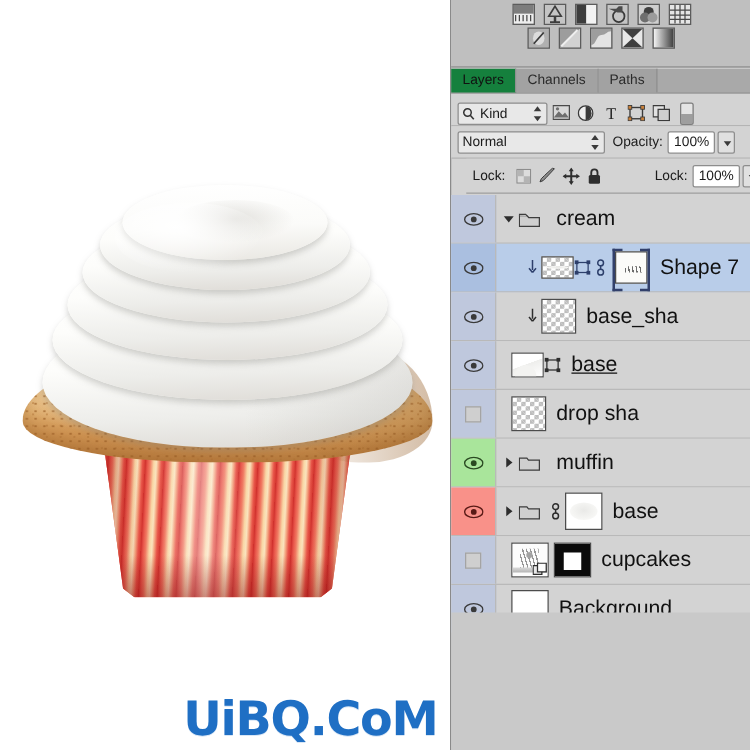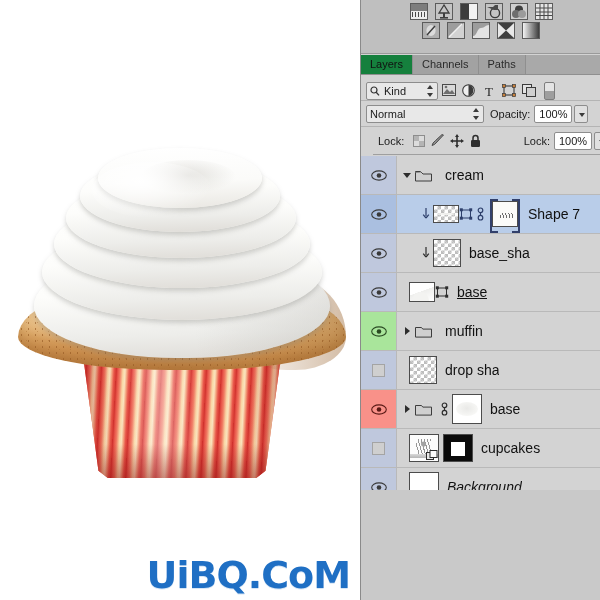--- a/index.html
+++ b/index.html
@@ -281,25 +281,25 @@
   .sel-brackets:before, .sel-brackets:after {
     content:""; position:absolute; top:0; width:6px; height:100%;
     border-top:2px solid #32406b; border-bottom:2px solid #32406b;
   }
   .sel-brackets:before { left:0; border-left:2px solid #32406b; }
   .sel-brackets:after  { right:0; border-right:2px solid #32406b; }
   .link-ic { width:11px; height:16px; flex:none; margin:0 2px; }
   .vec-ic  { width:14px; height:14px; flex:none; }
 
   .lname {
-    margin-left:8px; font-size:14px; color:#111;
+    margin-left:8px; font-size:17px; color:#111;
     white-space:nowrap; overflow:hidden; text-overflow:ellipsis;
   }
   .lname.u { text-decoration:underline; }
-  .lname.it { font-style:italic; }
+  .lname.it { }
 
   .thumb-pair { display:flex; align-items:center; }
 
   
   .mini-cream {
     position:absolute; left:3px; top:7px; right:3px; bottom:7px;
     background:radial-gradient(ellipse at 50% 45%, #e9e9e7 0%, #f7f7f5 70%);
     border-radius:50%;
   }
   .mini-squiggle {
@@ -666,42 +666,42 @@
                   <rect x="0.8" y="9.7" width="3" height="3"></rect>
                   <rect x="10.2" y="9.7" width="3" height="3"></rect>
                 </g>
               </svg>
           </div>
           <span class="lname u">base</span>
         </div>
       </div>
 
       <div class="row">
+        <div class="eyecol">
+          <div class="eye-off"></div>
+        </div>
+        <div class="body" style="padding-left:12px;">
+          <div class="thumb checker"></div>
+          <span class="lname">drop sha</span>
+        </div>
+      </div>
+
+      <div class="row">
         <div class="eyecol green">
           <svg class="eye" viewBox="0 0 16 11">
               <ellipse cx="8" cy="5.5" rx="7.3" ry="4.6" fill="none" stroke="#2a4a22" stroke-width="1.1"></ellipse>
               <circle cx="8" cy="5.5" r="2.3" fill="#2a4a22"></circle>
             </svg>
         </div>
         <div class="body">
           <span class="tw right"></span>
           <svg class="folder" viewBox="0 0 17 13">
               <path d="M0.5 2.5 h6 l1.3 1.6 h8.7 v8 h-16 Z" fill="#cfcfcf" stroke="#3d3d3d" stroke-width="1"></path>
             </svg>
           <span class="lname">muffin</span>
-        </div>
-      </div>
-
-      <div class="row">
-        <div class="eyecol">
-          <div class="eye-off"></div>
-        </div>
-        <div class="body" style="padding-left:12px;">
-          <div class="thumb checker"></div>
-          <span class="lname">drop sha</span>
         </div>
       </div>
 
       <div class="row">
         <div class="eyecol red">
           <svg class="eye" viewBox="0 0 16 11">
               <ellipse cx="8" cy="5.5" rx="7.3" ry="4.6" fill="none" stroke="#5a1a16" stroke-width="1.1"></ellipse>
               <circle cx="8" cy="5.5" r="2.3" fill="#5a1a16"></circle>
             </svg>
         </div>

